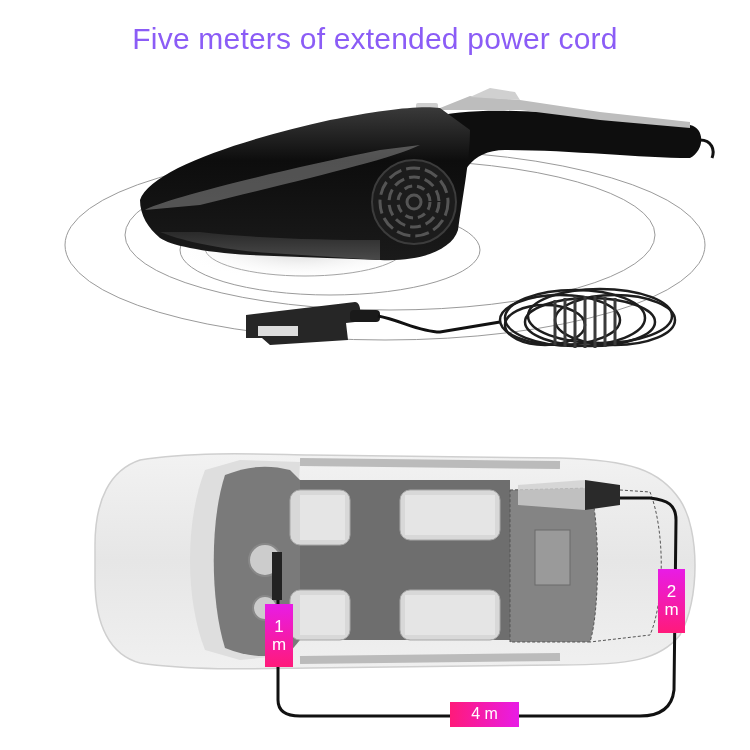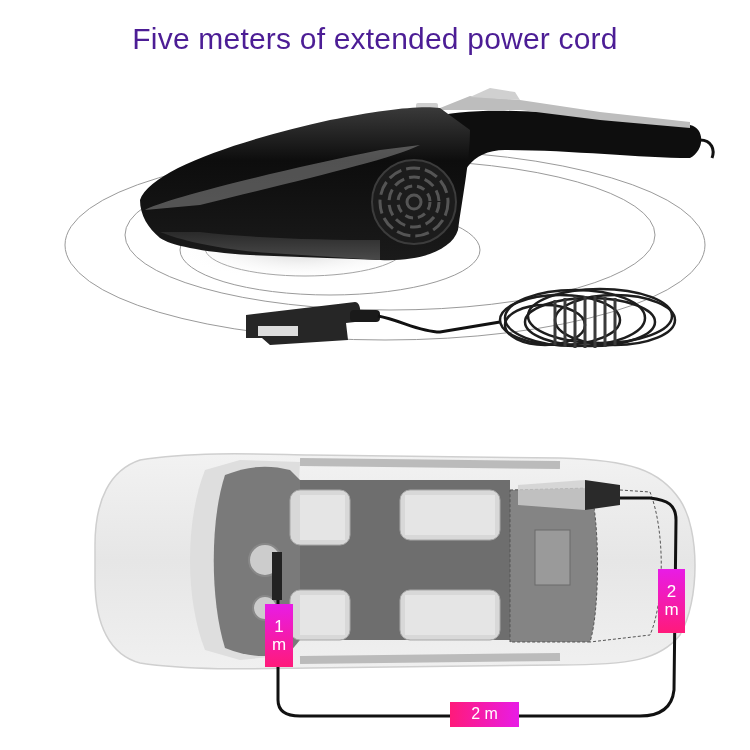--- a/index.html
+++ b/index.html
@@ -1,17 +1,17 @@
 <!DOCTYPE html>
 <html><head>
 <meta charset="utf-8">
 <style>
   html,body{margin:0;padding:0;background:#fff;}
   body{width:750px;height:750px;position:relative;overflow:hidden;font-family:"Liberation Sans",sans-serif;}
-  .title{position:absolute;left:0;top:22px;width:750px;text-align:center;font-size:30px;color:#4c1d95;letter-spacing:0.2px;}
+  .title{position:absolute;left:0;top:22px;width:750px;text-align:center;font-size:30px;color:#8b5cf6;letter-spacing:0.2px;}
   .scene{position:absolute;left:0;top:0;width:750px;height:750px;}
   .tag{position:absolute;color:#fff;font-family:"Liberation Sans",sans-serif;display:flex;align-items:center;justify-content:center;text-align:center;line-height:1.05;}
   .tag-v{flex-direction:column;font-size:17px;}
   .tag-h{font-size:16px;}
 </style>
 </head>
 <body>
 
 <div class="title">Five meters of extended power cord</div>
 
@@ -131,13 +131,13 @@
 <div class="tag tag-v" style="left:265px;top:604px;width:28px;height:63px;background:linear-gradient(#e81ce6,#ff1a7a);">
   <span>1</span>
   <span>m</span>
 </div>
 
 <div class="tag tag-v" style="left:658px;top:569px;width:27px;height:64px;background:linear-gradient(#e81ce6,#ff1a7a);">
   <span>2</span>
   <span>m</span>
 </div>
 
-<div class="tag tag-h" style="left:450px;top:702px;width:69px;height:25px;background:linear-gradient(90deg,#ff1a7a,#e81ce6);">2 m</div>
+<div class="tag tag-h" style="left:450px;top:702px;width:69px;height:25px;background:linear-gradient(90deg,#ff1a7a,#e81ce6);">4 m</div>
 
 </body></html>

